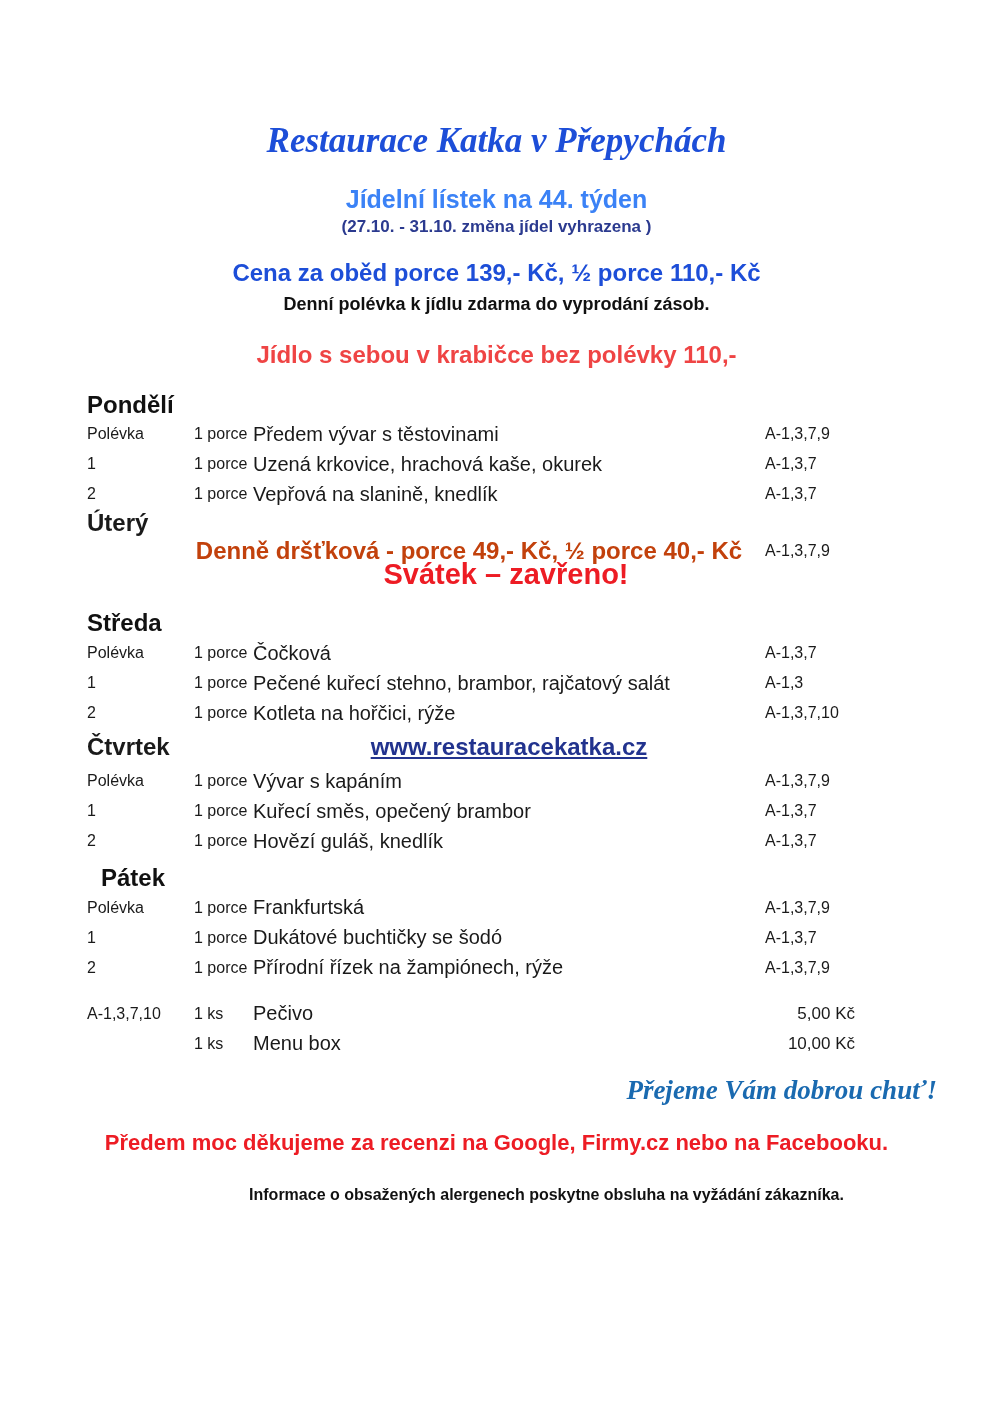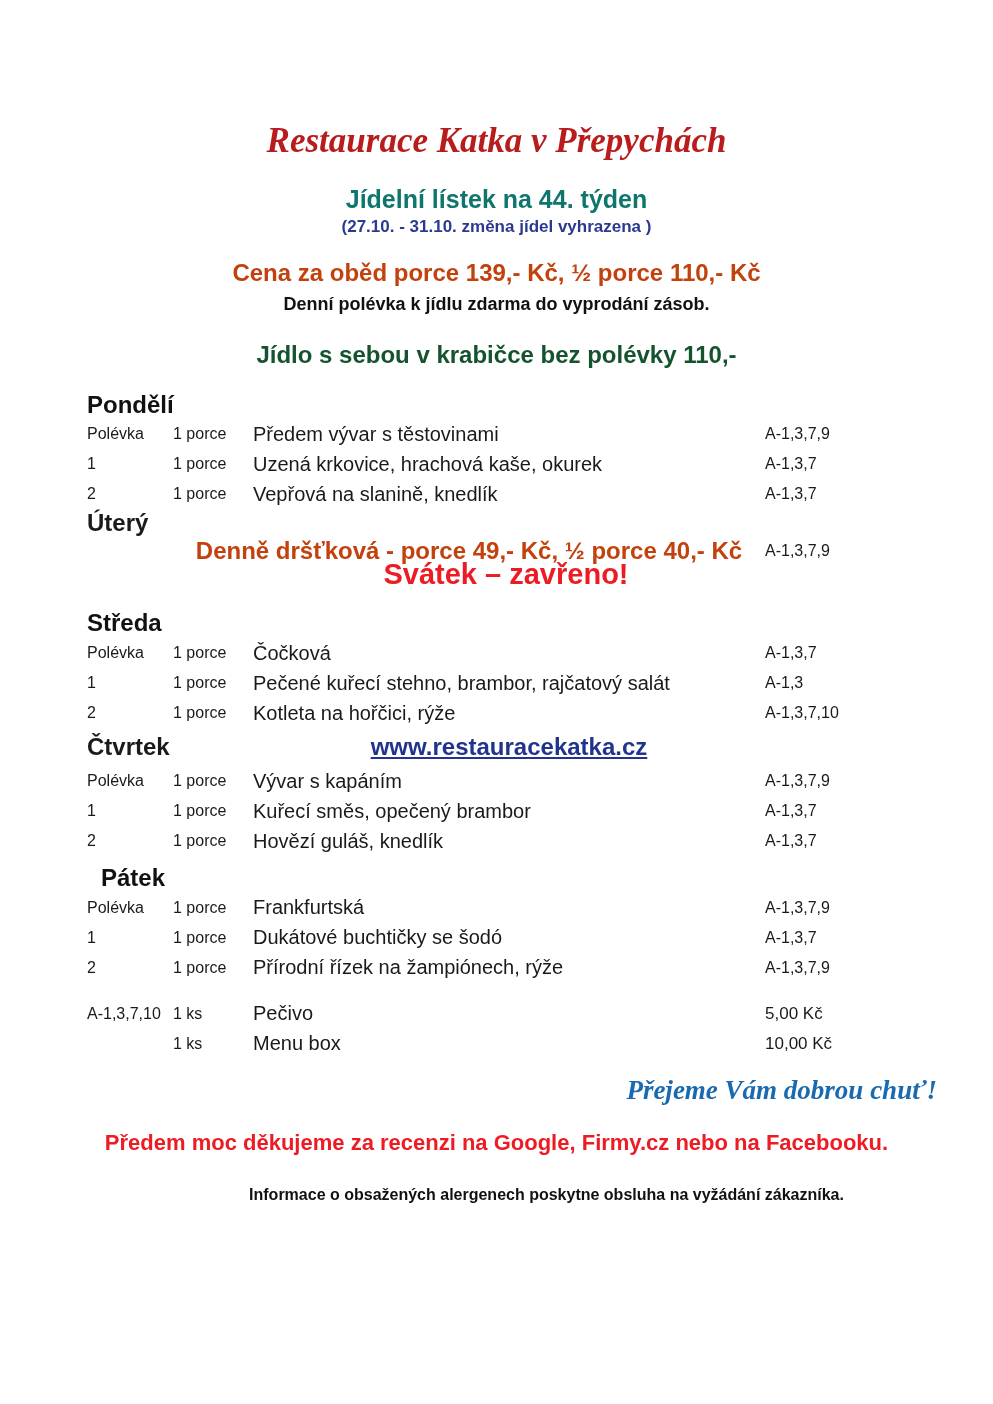--- a/index.html
+++ b/index.html
@@ -5,40 +5,40 @@
   html,body { margin:0; padding:0; background:#e8e8e8; }
   .page {
     width:993px; height:1404px; margin:0 auto; background:#ffffff;
     font-family:"Liberation Sans", sans-serif; color:#1a1a1a;
     overflow:hidden; position:relative; box-sizing:border-box;
   }
 
   .restaurant-title {
     padding-top:122px; text-align:center;
     font-family:"Liberation Serif", serif; font-style:italic; font-weight:bold;
-    font-size:35px; color:#b91c1c; line-height:1.1;
-  }
-  .menu-title   { margin-top:24px; text-align:center; font-size:25px; font-weight:bold; color:#0f766e; }
+    font-size:35px; color:#1d4ed8; line-height:1.1;
+  }
+  .menu-title   { margin-top:24px; text-align:center; font-size:25px; font-weight:bold; color:#3b82f6; }
   .date-note    { margin-top:3px;  text-align:center; font-size:17px; font-weight:bold; color:#2b3a8f; }
-  .price-line   { margin-top:22px; text-align:center; font-size:24px; font-weight:bold; color:#c2410c; }
+  .price-line   { margin-top:22px; text-align:center; font-size:24px; font-weight:bold; color:#1d4ed8; }
   .soup-note    { margin-top:7px;  text-align:center; font-size:18px; font-weight:bold; color:#111; }
-  .takeaway-line{ margin-top:26px; text-align:center; font-size:24px; font-weight:bold; color:#14532d; }
+  .takeaway-line{ margin-top:26px; text-align:center; font-size:24px; font-weight:bold; color:#ef4444; }
 
   .menu { margin:0 68px 0 87px; }
   .day-heading { font-size:24px; font-weight:bold; color:#111; line-height:1.2; }
   .mt-pondeli { margin-top:22px; }
   .mt-streda  { margin-top:18px; }
   .mt-patek   { margin-top:8px;margin-left:14px;  }
 
   .menu-row {
     display:grid; grid-template-columns:86px 80px 1fr 160px;
     align-items:center; height:30px;
   }
   .row-label   { font-size:16px; }
-  .row-portion { font-size:16px; }
+  .row-portion { font-size:16px;margin-left:21px; }
   .row-dish    { font-size:20px; }
   .row-allerg  { font-size:16px; }
 
   .tuesday-row {
     display:grid; grid-template-columns:86px 80px 1fr 160px;
     align-items:center; height:36px;
   }
   .tuesday-row .day-inline { grid-column:1/3; font-size:24px; font-weight:bold; }
   .tuesday-row .special { grid-column:2/4; text-align:center; font-size:24px; font-weight:bold; color:#c2410c; }
   .tuesday-row .row-allerg { grid-column:4/5; }
@@ -54,21 +54,21 @@
   }
   .thursday-heading .day-inline { grid-column:1/3; font-size:24px; font-weight:bold; }
   .thursday-heading .website { grid-column:3/4; text-align:center; }
   .website a {
     font-size:24px; font-weight:bold; color:#22338e;
     text-decoration:underline; cursor:pointer;
   }
 
   .extras { margin-top:16px; }
   .extras .menu-row { height:30px; }
-  .row-price { font-size:17px; padding-right:70px; }
+  .row-price { font-size:17px; text-align:right; padding-right:70px; }
 
   .wish-line {
     margin-top:16px; margin-right:56px; text-align:right;
     font-family:"Liberation Serif", serif; font-style:italic; font-weight:bold;
     font-size:27px; color:#1a6ab0;
   }
   .review-line {
     margin-top:24px; text-align:center;
     font-size:22px; font-weight:bold; color:#ed1c24;
   }

